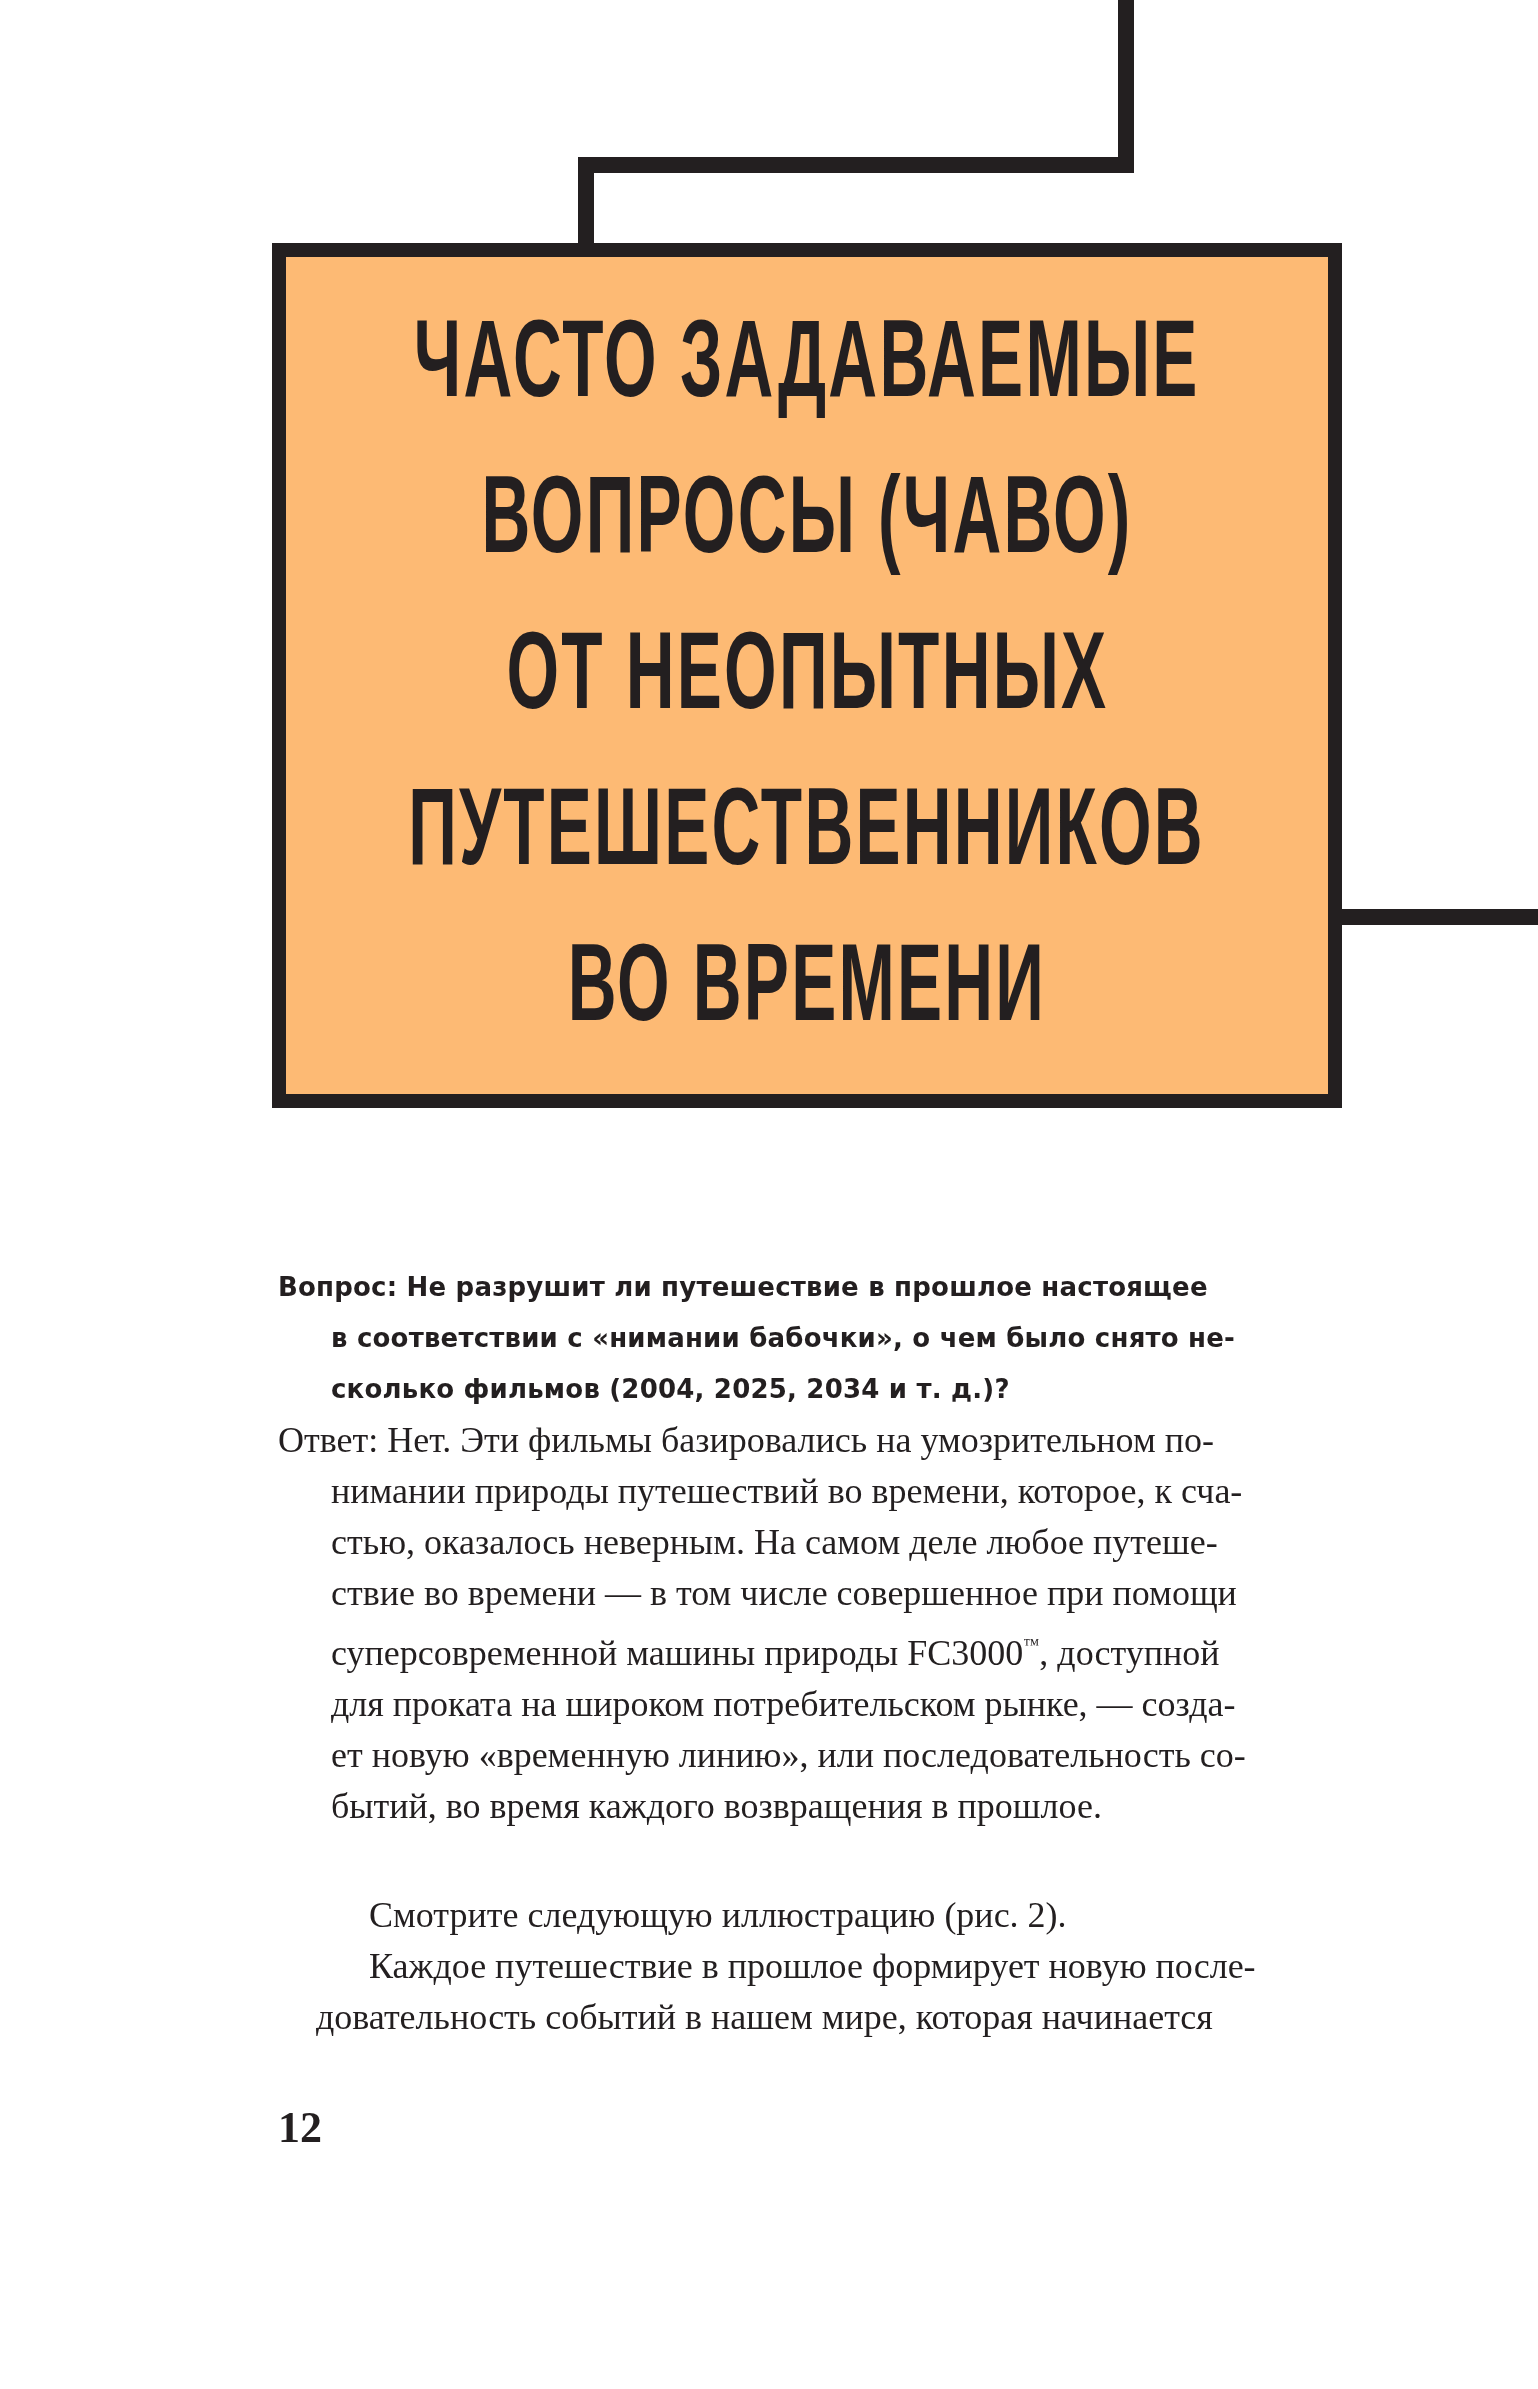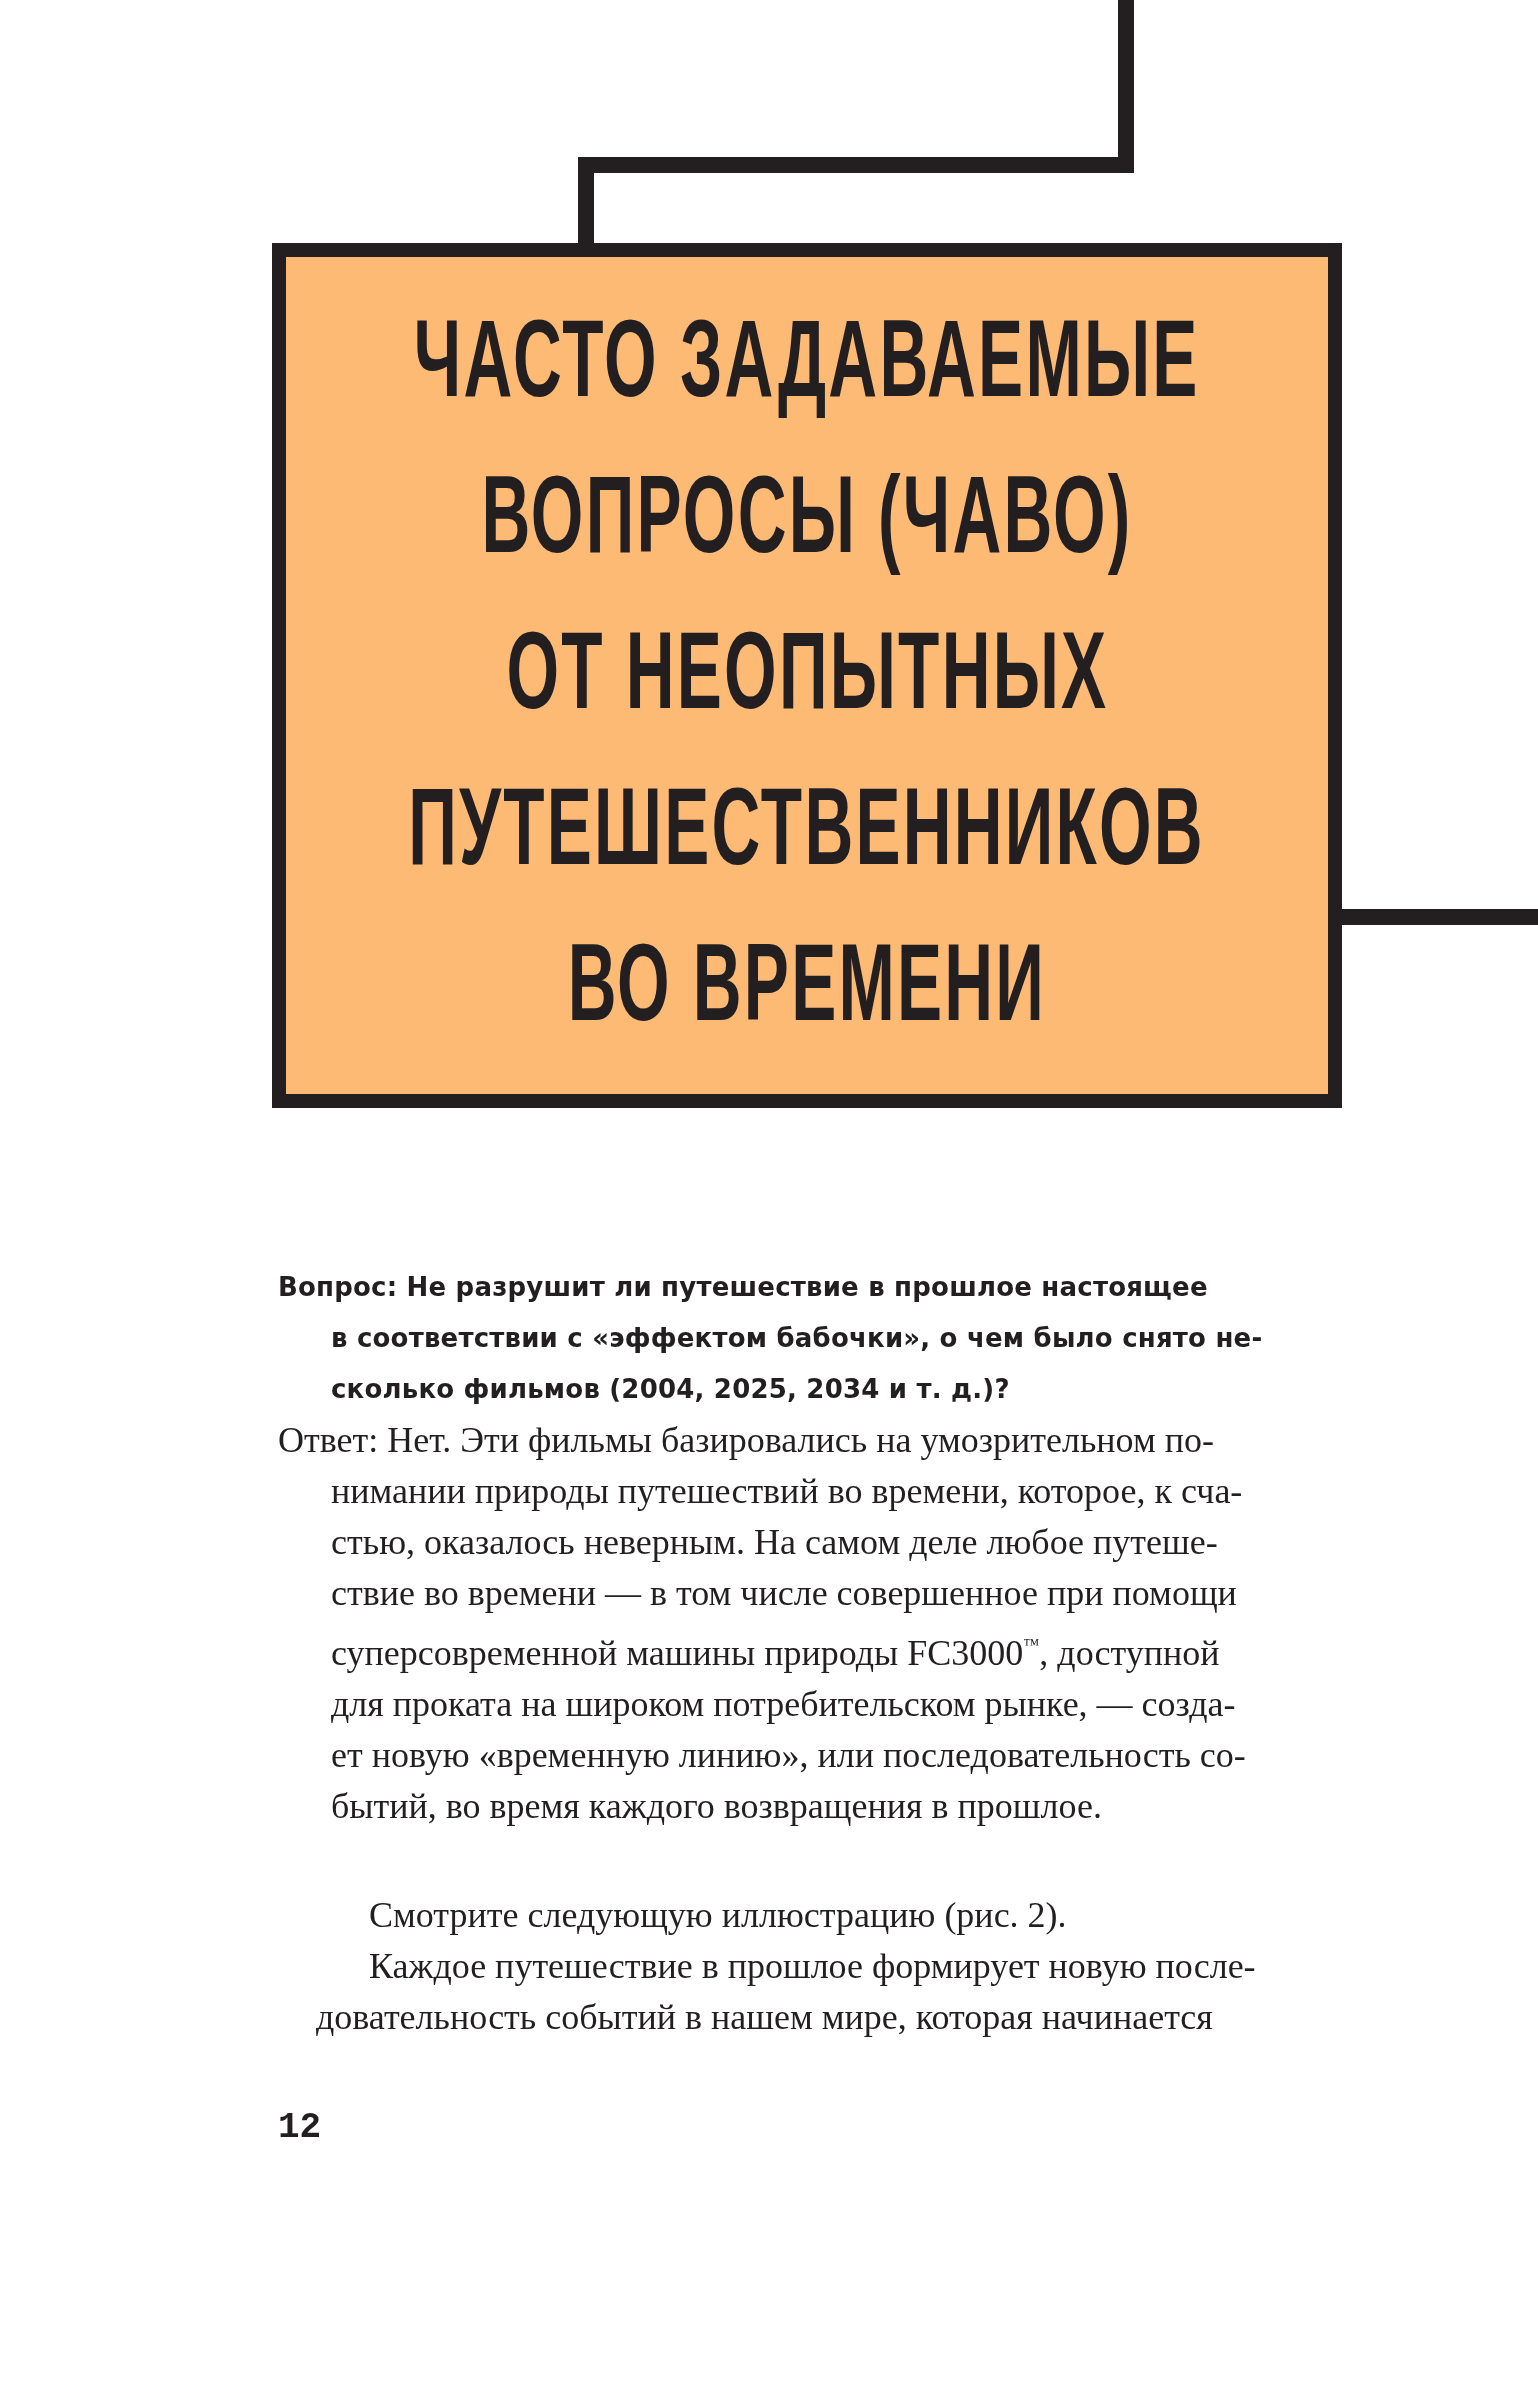--- a/index.html
+++ b/index.html
@@ -71,23 +71,23 @@
       line-height: 51px;
       margin-left: 38px;
     }
     .p .first { padding-left: 53px; display: block; }
     .line-span { display: block; white-space: nowrap; }
     .tm { font-size: 16.4px; vertical-align: 14.6px; }
     #page-number {
       position: absolute;
       left: 278px;
       top: 2106px;
-      font-family: Liberation Mono, monospace;
+      font-family: Liberation Serif, serif;
       font-weight: bold;
-      font-size: 36px;
+      font-size: 44px;
       line-height: 44px;
     }
   </style>
 </head>
 <body>
 
 <div class="line" style="left:1118px; top:0; width:15.5px; height:173px;"></div>
 <div class="line" style="left:578px; top:157px; width:555px; height:16.4px;"></div>
 <div class="line" style="left:578px; top:157px; width:16.4px; height:91px;"></div>
 <div class="line" style="left:1339px; top:909px; width:199px; height:15.5px;"></div>
@@ -95,21 +95,21 @@
 <div id="title-box">
   <div class="title-line">ЧАСТО ЗАДАВАЕМЫЕ</div>
   <div class="title-line">ВОПРОСЫ (ЧАВО)</div>
   <div class="title-line">ОТ НЕОПЫТНЫХ</div>
   <div class="title-line">ПУТЕШЕСТВЕННИКОВ</div>
   <div class="title-line">ВО ВРЕМЕНИ</div>
 </div>
 
 <div class="text-block q" style="top:1262px;">
   <span class="line-span">Вопрос: Не разрушит ли путешествие в прошлое настоящее</span>
-  <span class="line-span indent">в соответствии с «эффектом бабочки», о чем было снято не-</span>
+  <span class="line-span indent">в соответствии с «нимании бабочки», о чем было снято не-</span>
   <span class="line-span indent">сколько фильмов (2004, 2025, 2034 и т. д.)?</span>
 </div>
 
 <div class="text-block a" style="top:1415px;">
   <span class="line-span">Ответ: Нет. Эти фильмы базировались на умозрительном по-</span>
   <span class="line-span indent">нимании природы путешествий во времени, которое, к сча-</span>
   <span class="line-span indent">стью, оказалось неверным. На самом деле любое путеше-</span>
   <span class="line-span indent">ствие во времени — в том числе совершенное при помощи</span>
   <span class="line-span indent"><span>суперсовременной машины природы FC3000</span><span class="tm">™</span><span>, доступной</span></span>
   <span class="line-span indent">для проката на широком потребительском рынке, — созда-</span>

